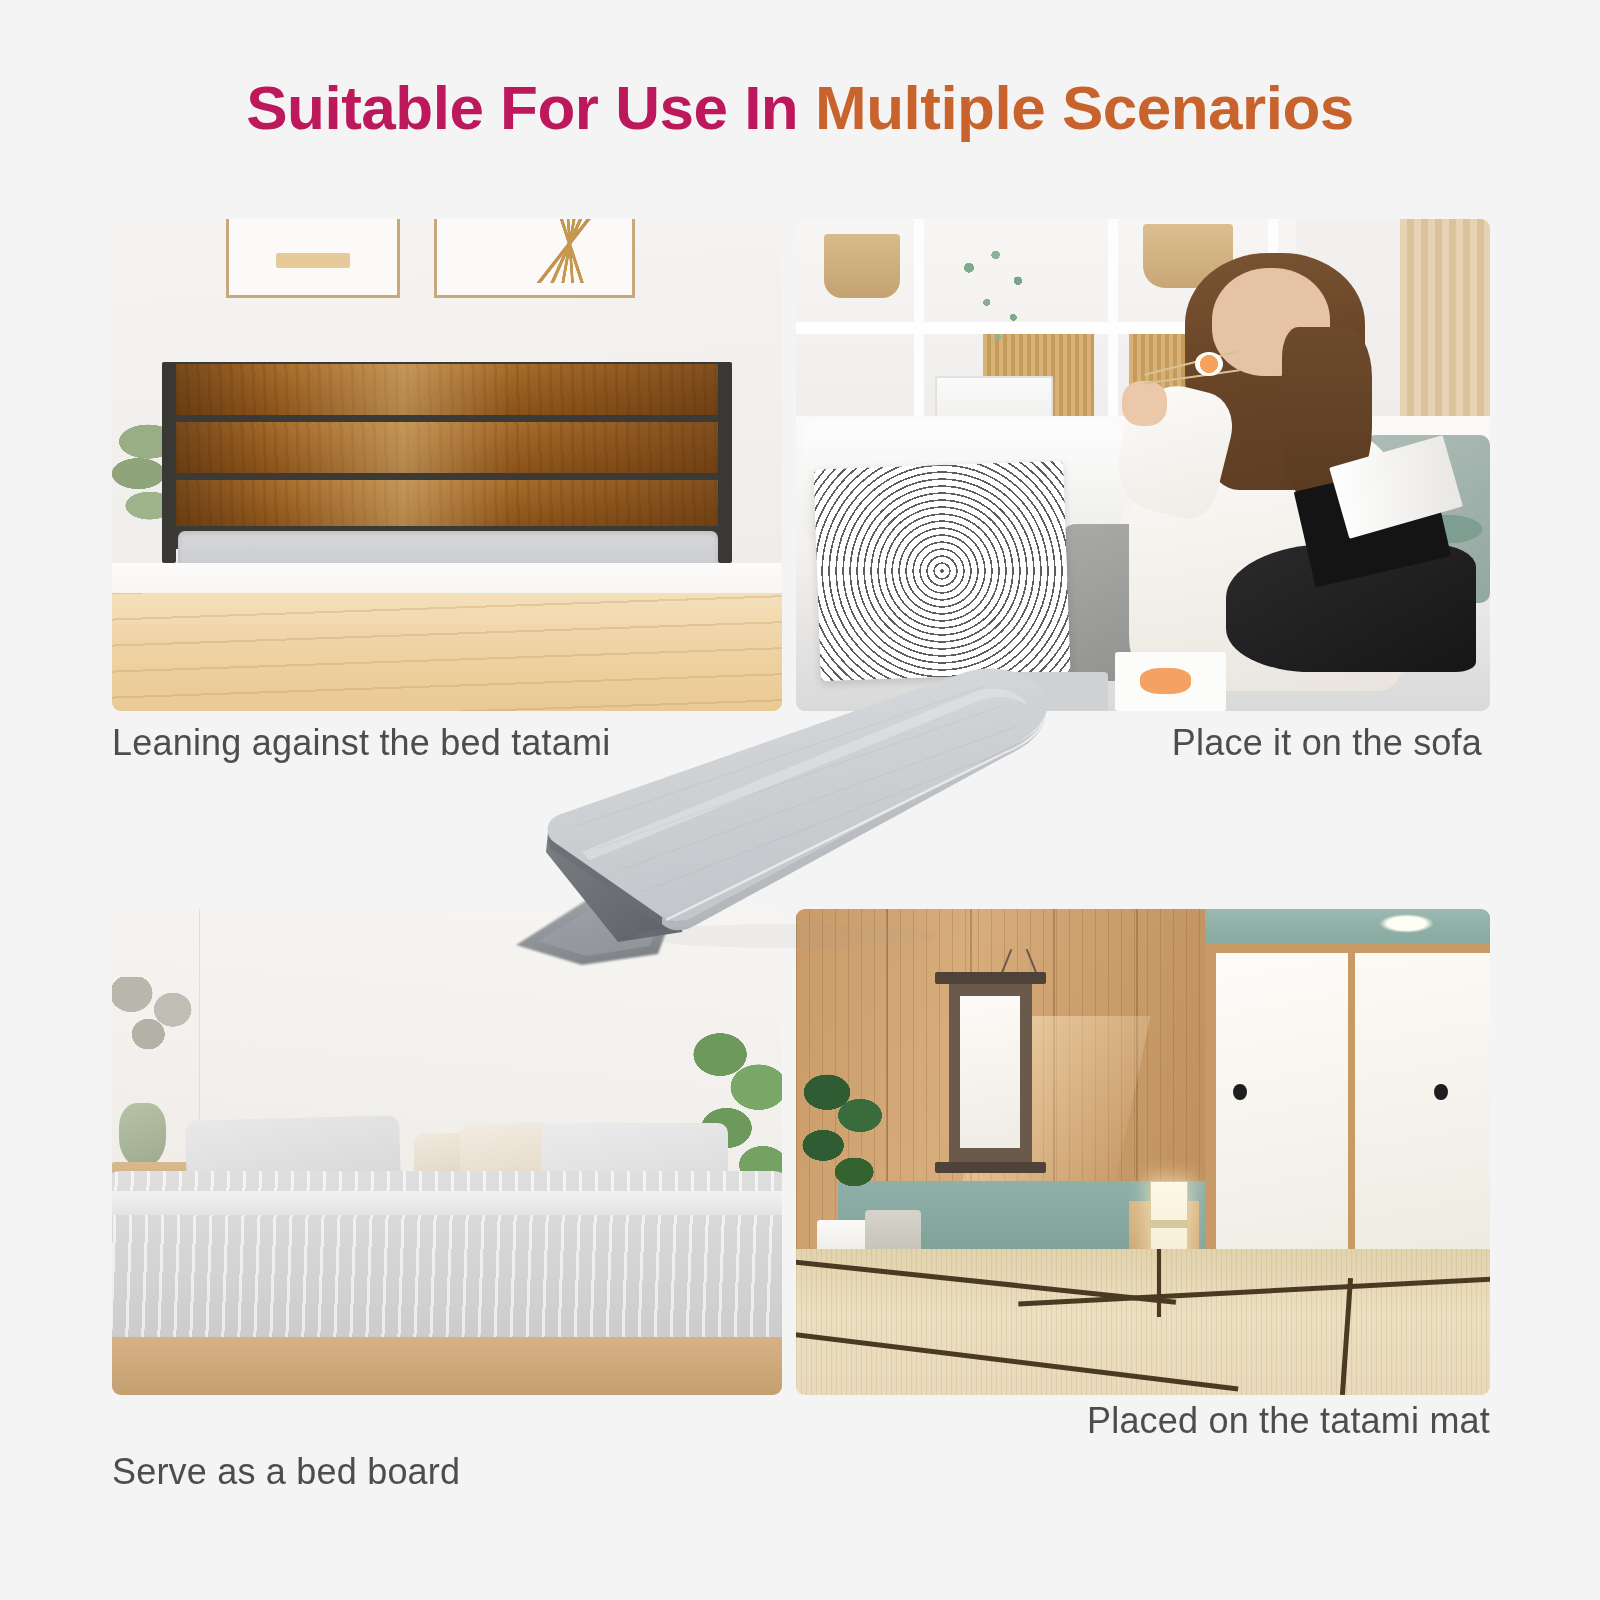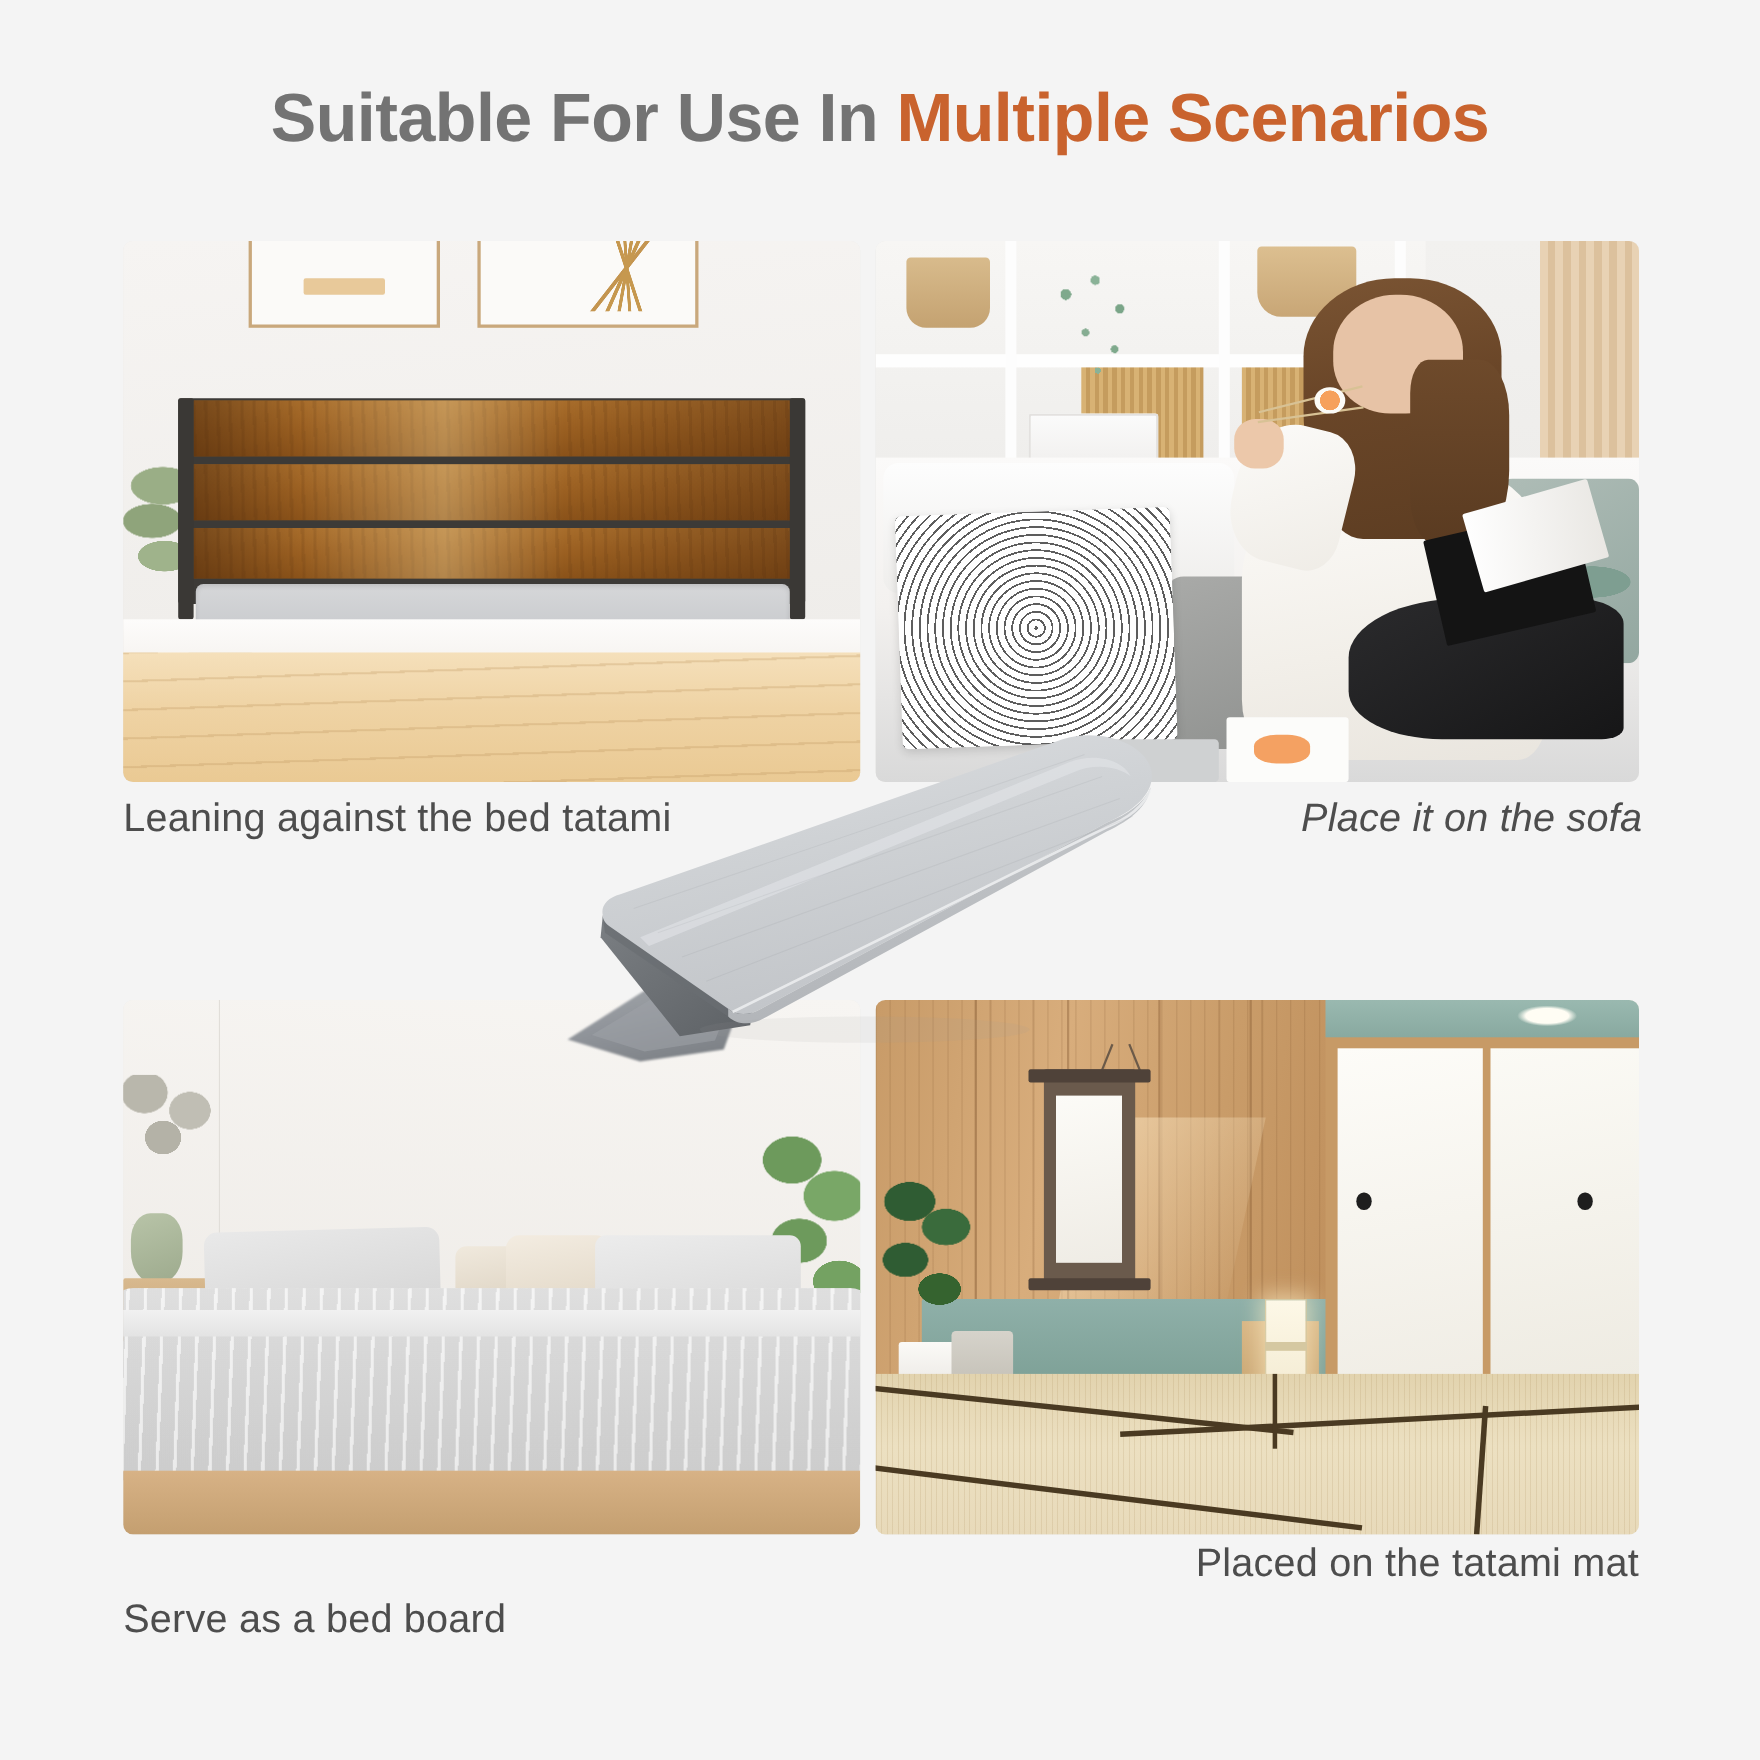--- a/index.html
+++ b/index.html
@@ -25,21 +25,21 @@
     width:1600px;
     text-align:center;
     white-space:nowrap;
   }
   .title-main, .title-accent {
     font-size:62px;
     font-weight:bold;
     letter-spacing:-0.5px;
     font-family:"Liberation Sans", sans-serif;
   }
-  .title-main   { color:#737373; }
+  .title-main   { color:#be185d; }
   .title-accent { color:#c9632e; }
 
   
   .panel {
     position:absolute;
     border-radius:9px;
     overflow:hidden;
     background:#e8e8e6;
   }
   .panel-tl { left:112px;  top:219px;  width:670px;  height:492px; }
@@ -49,21 +49,21 @@
 
   .caption {
     position:absolute;
     font-size:36px;
     color:#4d4d4d;
     font-family:"Liberation Sans", sans-serif;
     letter-spacing:0.2px;
     white-space:nowrap;
   }
   .cap-tl { left:112px; top:722px; }
-  .cap-tr { right:107px; top:722px;font-style:italic; }
+  .cap-tr { right:118px; top:722px; }
   .cap-bl { left:112px; top:1409px;margin-top:42px; }
   .cap-br { right:110px; top:1400px; }
 
   
   
   
   .s1 { position:absolute; inset:0; background:linear-gradient(180deg,#f3f1ef 0%,#eeebe8 55%,#eae6e2 100%); }
   .s1-wall { position:absolute; left:0; top:0; width:100%; height:72%;
              background:linear-gradient(175deg,#f6f4f2 0%,#efedea 100%); }
   .s1-frame { position:absolute; border:3px solid #c9a87c; background:#fbfaf8; }

